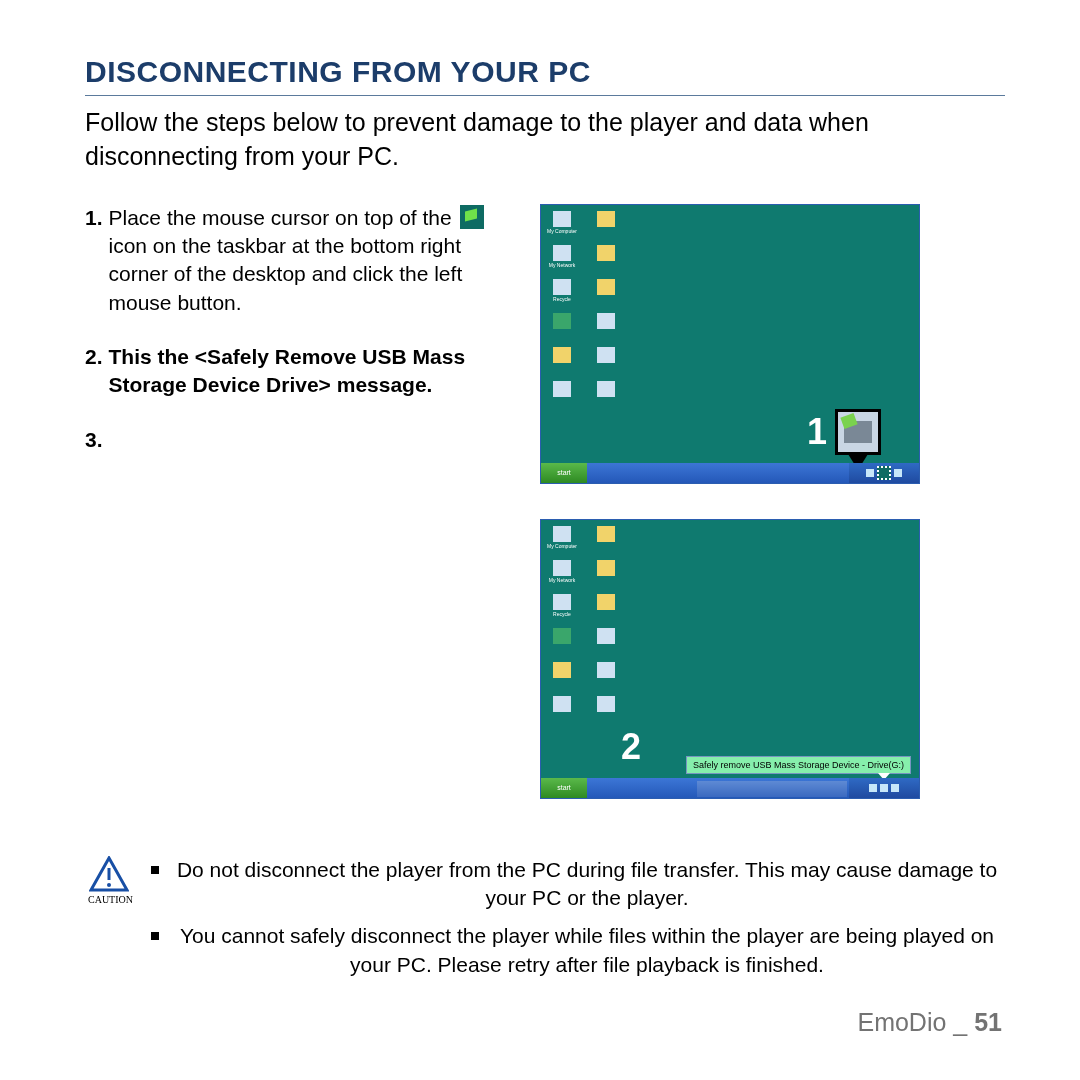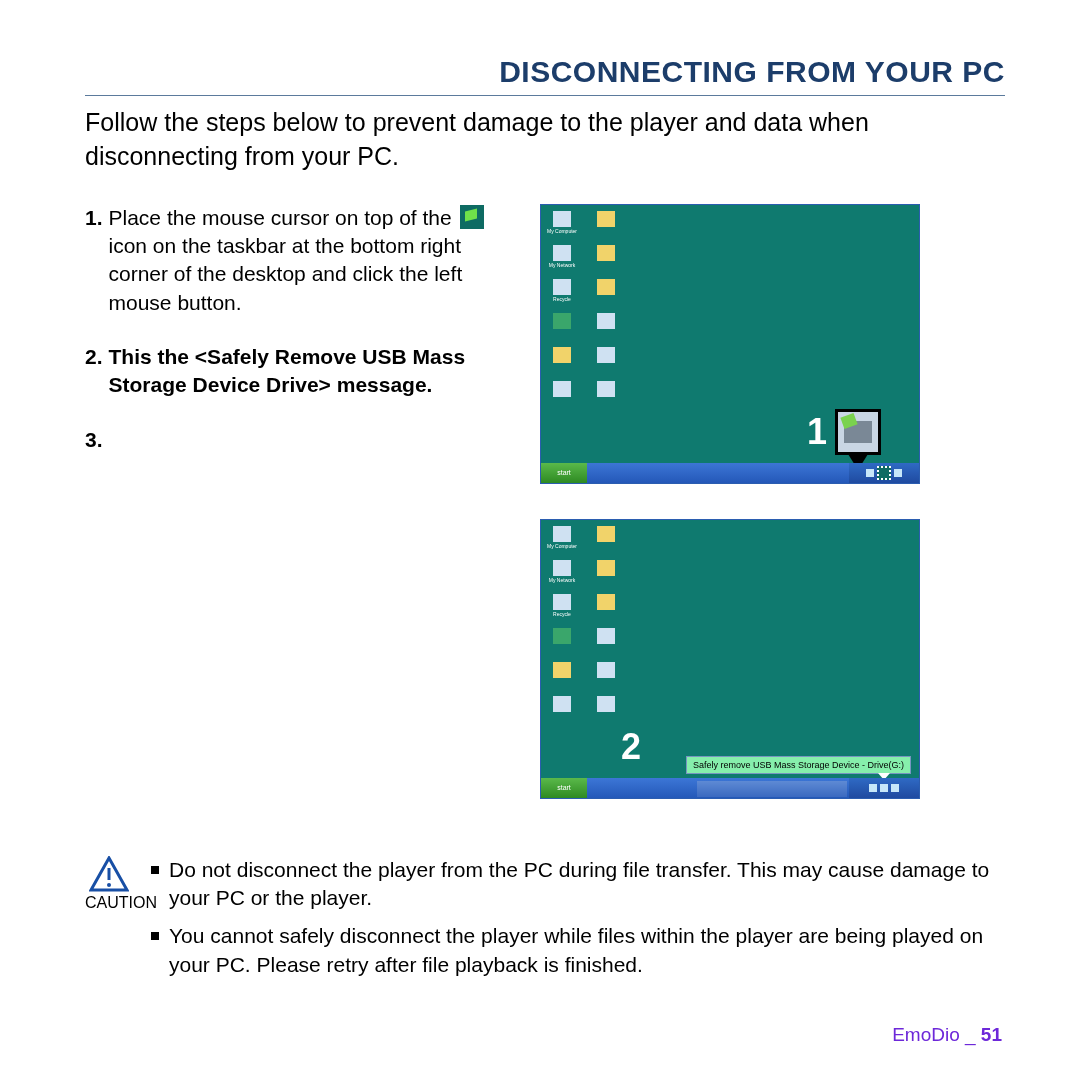--- a/index.html
+++ b/index.html
@@ -13,21 +13,20 @@
     position: relative;
   }
   .title {
     color: #1c3d6a;
     font-size: 30px;
     font-weight: bold;
     letter-spacing: 0.5px;
     border-bottom: 1px solid #5b7a9c;
     padding-bottom: 6px;
     margin-bottom: 10px;
-    text-align: right;
   }
   .intro {
     font-size: 25px;
     line-height: 1.35;
     margin-bottom: 30px;
   }
   .columns {
     display: flex;
     gap: 25px;
   }
@@ -165,38 +164,40 @@
     font-size:6px;color:#fff;display:flex;align-items:center;padding-left:4px;
   }
   .caution-row{
     display:flex;
     gap:18px;
     margin-top:22px;
   }
   .caution-badge{
     width:48px;
     text-align:right;
-    font-size:16px;
+    font-size:10px;
     color:#000;
+    font-family:Liberation Serif, serif;
   }
   .caution-badge svg{display:block;margin:0 auto 2px auto;}
   .caution-list{
     flex:1;
     font-size:21px;
     line-height:1.35;
+    text-align:center;
   }
   .caution-list .item{
     display:flex;gap:10px;margin-bottom:10px;
   }
   .caution-list .bullet{width:8px;height:8px;background:#000;margin-top:10px;flex-shrink:0;}
   .footer{
     position:absolute;
-    right:78px; bottom:34px;
-    font-size:19px;
-    color:#6d28d9;
+    right:78px; bottom:43px;
+    font-size:25px;
+    color:#737373;
   }
   .footer .pnum{font-weight:bold;}
 </style>
 </head>
 <body>
 
 <div class="title">DISCONNECTING FROM YOUR PC</div>
 <div class="intro">Follow the steps below to prevent damage to the player and data when disconnecting from your PC.</div>
 
 <div class="columns">

